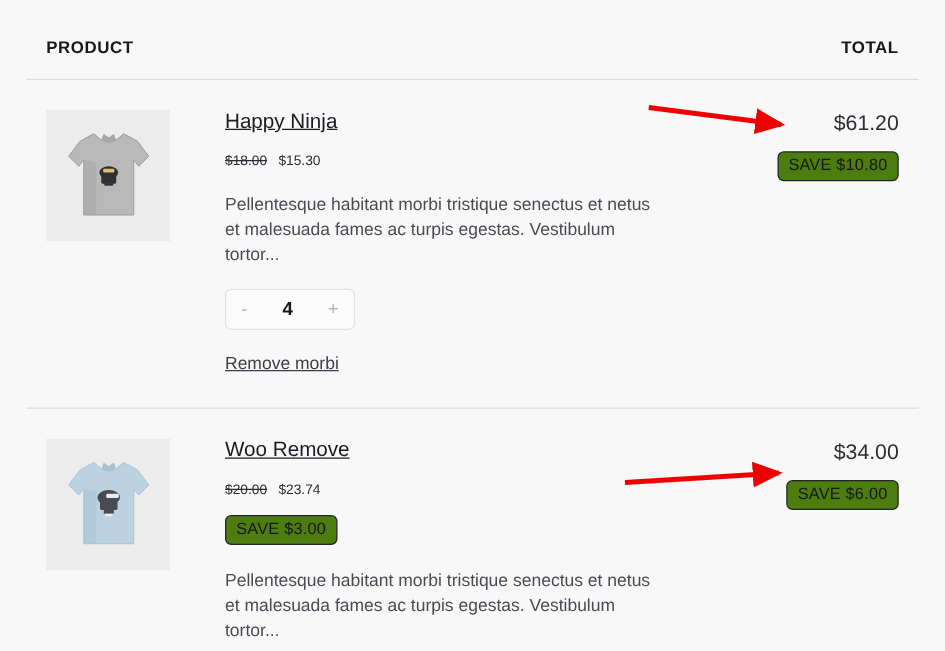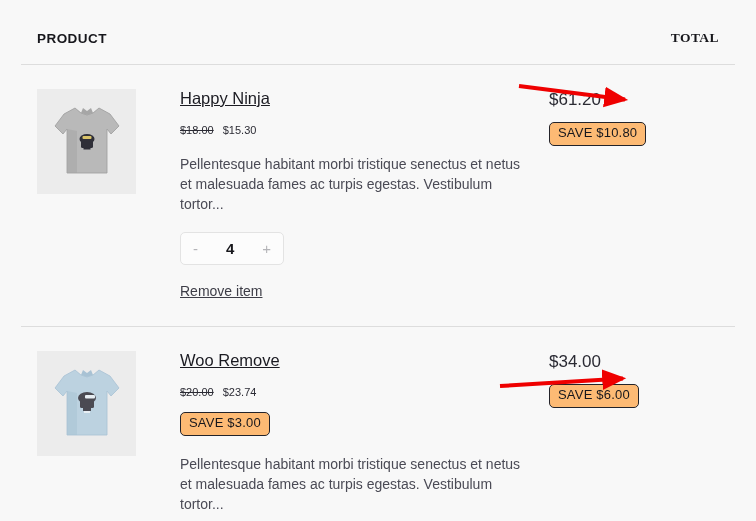--- a/index.html
+++ b/index.html
@@ -35,21 +35,21 @@
     border-bottom: 1px solid #dddddd;
     padding-top: 30px;
   }
   .col-head {
     font-size: 13.5px;
     font-weight: bold;
     letter-spacing: 0.45px;
     color: #17171c;
     text-transform: uppercase;
   }
-  .col-head.total { text-align: left; font-family: Liberation Serif, serif; }
+  .col-head.total { text-align: left; }
 
   
   .cart-row {
     display: flex;
     padding: 24px 16px 26px 16px;
     border-bottom: 1px solid #dddddd;
     position: relative;
     gap: 28px;
   }
   .cart-row:last-child { border-bottom: none; }
@@ -99,21 +99,21 @@
     text-decoration: line-through;
     color: #2b2b34;
     margin-right: 6px;
   }
   .price-new { color: #2b2b34; }
 
   .badge {
     display: inline-block;
     border: 1px solid #23232a;
     border-radius: 5px;
-    background: #fdba74;
+    background: #4d7c0f;
     padding: 3px 8px 4px 8px;
     font-size: 13px;
     letter-spacing: 0.2px;
     color: #17171c;
     line-height: 1.15;
     white-space: nowrap;
   }
   .badge-row { margin-top: 14px; }
 
   .desc {
@@ -155,20 +155,21 @@
     margin-top: 18px;
     font-size: 14px;
     color: #3d3d47;
     text-decoration: underline;
     cursor: pointer;
   }
 
   .total-cell {
     flex: 0 0 170px;
     width: 170px;
+    text-align: right;
     padding-top: 2px;
   }
   .total-amount {
     font-size: 17px;
     color: #2b2b34;
     line-height: 1.1;
   }
   .total-badge-row { margin-top: 12px; }
 
   
@@ -215,21 +216,21 @@
 
 
       <div class="desc">Pellentesque habitant morbi tristique senectus et netus et malesuada fames ac turpis egestas. Vestibulum tortor...</div>
 
       <div class="qty">
         <span class="qty-btn">-</span>
         <span class="qty-val">4</span>
         <span class="qty-btn">+</span>
       </div>
 
-      <div><span class="remove">Remove item</span></div>
+      <div><span class="remove">Remove morbi</span></div>
     </div>
 
     <div class="total-cell">
       <div class="total-amount">$61.20</div>
       <div class="total-badge-row">
         <span class="badge">SAVE $10.80</span>
       </div>
     </div>
   </div>
 

